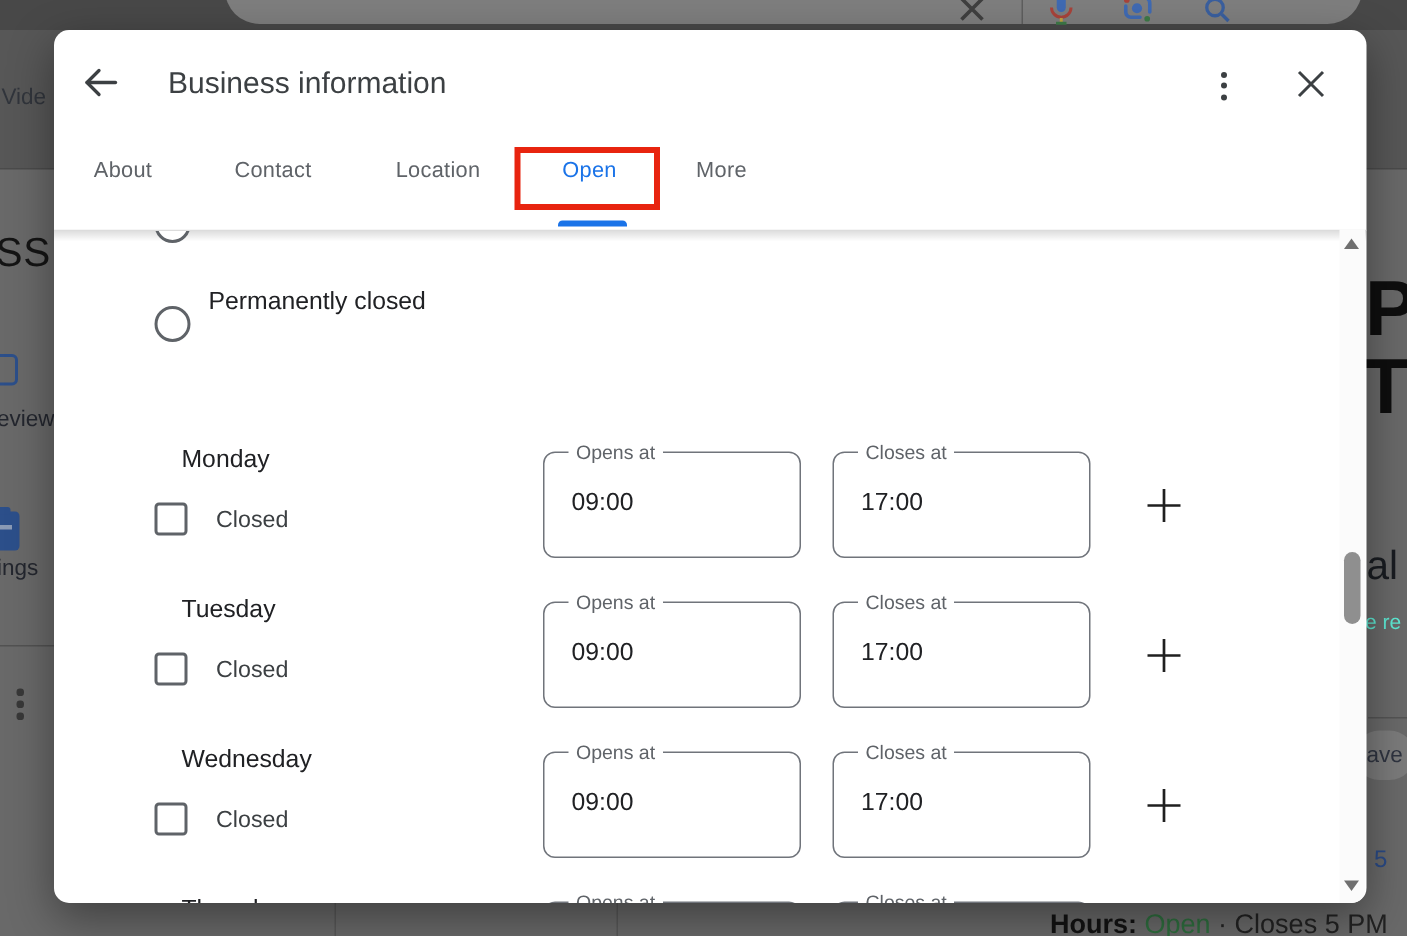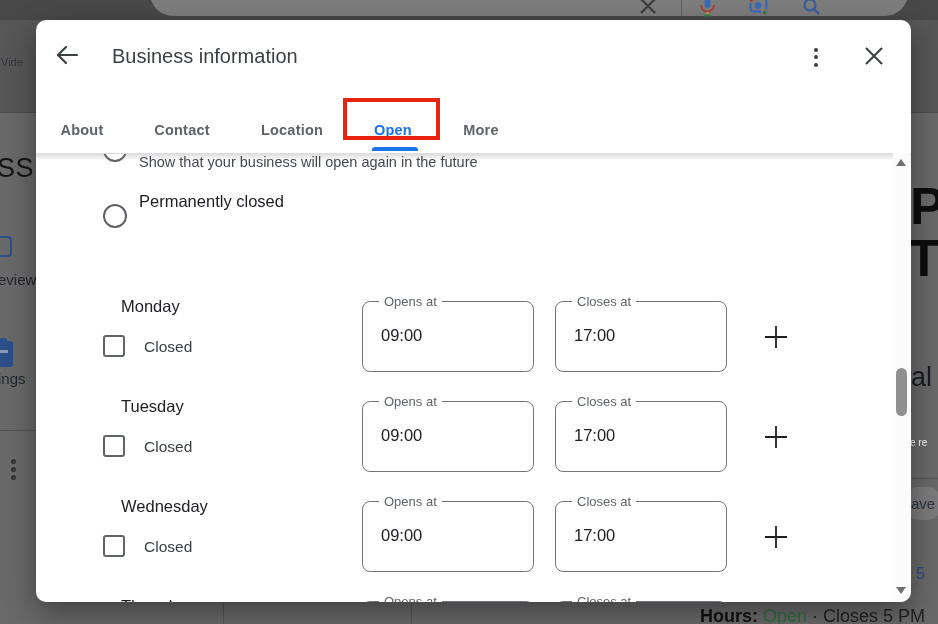--- a/index.html
+++ b/index.html
@@ -12,35 +12,35 @@
   .bg-searchpill { position:absolute; left:150px; top:-30px; width:758px; height:46px; border-radius:23px; background:#7e7e7e; }
   .bg-x-icon { position:absolute; left:638px; top:-4px; width:20px; height:20px; }
   .bg-x-icon svg { stroke:#3f3f3f; stroke-width:2.4; }
   .bg-sep { position:absolute; left:681px; top:-6px; width:1px; height:22px; background:#5e5e5e; }
   .bg-mic { position:absolute; left:699px; top:-3px; }
   .bg-lens { position:absolute; left:749px; top:-3px; }
   .bg-mag { position:absolute; left:802px; top:-3px; }
   .bg-headerband { position:absolute; left:0; top:20px; width:938px; height:92px; background:#575757; }
   .bg-divider-top { position:absolute; left:0; top:112px; width:938px; height:1px; background:rgba(0,0,0,.28); }
   .frag { position:absolute; color:#2b2f36; white-space:nowrap; }
-  .frag-vide { left:1px; top:56px; font-size:11px; color:#31353c; }
+  .frag-vide { left:1px; top:56px; font-size:15px; color:#31353c; }
   .frag-sso  { left:-3px; top:153px; font-size:27px; font-weight:400; color:#141414; letter-spacing:.5px; }
   .bg-icon-sq { position:absolute; left:-9px; top:236px; width:21px; height:21px; border:2.5px solid #2c4f8a; border-radius:4px; }
   .frag-eview { left:-2px; top:271px; font-size:15px; color:#23262e; }
   .bg-icon-clip { position:absolute; left:-7px; top:341px; width:20px; height:26px; background:#2c4f8a; border-radius:3px; }
   .bg-icon-clip::after { content:""; position:absolute; left:5px; top:-3px; width:9px; height:5px; background:#2c4f8a; border-radius:2px; }
   .bg-icon-clip::before { content:""; position:absolute; left:4px; top:9px; width:11px; height:3px; background:#8a9ab5; }
   .frag-ings { left:-2px; top:370px; font-size:15px; color:#23262e; }
   .bg-divider-left { position:absolute; left:0; top:430px; width:36px; height:1px; background:rgba(0,0,0,.22); }
   .bg-kebab-left { position:absolute; left:11px; top:459px; width:5px; height:21px; }
   .bg-kebab-left i { display:block; width:4.5px; height:4.5px; border-radius:50%; background:#383838; margin-bottom:3.5px; }
   .frag-pi { left:910px; top:176px; font-size:52px; font-weight:700; color:#0e0e0e; letter-spacing:1px; }
   .frag-ta { left:908px; top:228px; font-size:52px; font-weight:700; color:#0e0e0e; letter-spacing:1px; }
   .frag-al { left:911px; top:362px; font-size:27px; color:#191c21; }
-  .frag-ere { left:910px; top:406px; font-size:10px; color:#ffffff;margin-top:31px; }
+  .frag-ere { left:910px; top:406px; font-size:14px; color:#5eead4; }
   .frag-usin { left:910px; top:447px; font-size:14px; color:#23262e;margin-top:44px; }
   .bg-divider-right { position:absolute; left:912px; top:478px; width:26px; height:1px; background:rgba(0,0,0,.2); }
   .bg-save-pill { position:absolute; left:903px; top:487px; width:40px; height:33px; border-radius:17px; background:#7b7b7b; }
   .frag-ave { left:911px; top:495px; font-size:15px; color:#2f3440; }
   .frag-five { left:916px; top:565px; font-size:16px; color:#2a4a85; }
   .bg-bottomline { position:absolute; left:700px; top:606px; font-size:18px; white-space:nowrap; }
   .bg-bottomline .hl { font-weight:700; color:#131313; }
   .bg-bottomline .open { color:#2e6e3e; }
   .bg-bottomline .rest { color:#222; }
   .bg-vline { position:absolute; top:602px; width:1px; height:22px; background:rgba(0,0,0,.16); }
@@ -51,21 +51,21 @@
   .m-header { position:absolute; left:0; top:0; width:100%; height:72px; }
   .back-btn { position:absolute; left:18px; top:22px; width:32px; height:30px; cursor:pointer; }
   .m-title { position:absolute; left:76px; top:25px; font-size:20px; color:#3c4043; }
   .kebab-btn { position:absolute; left:768px; top:24px; width:24px; height:26px; text-align:center; cursor:pointer; }
   .kebab-btn i { display:block; width:4px; height:4px; border-radius:50%; background:#3c4043; margin:3.5px auto 0; }
   .close-btn { position:absolute; left:826px; top:24px; width:28px; height:26px; cursor:pointer; }
   .close-btn svg { stroke:#3c4043; stroke-width:2; }
 
   
   .tabbar { position:absolute; left:0; top:72px; width:100%; height:61px; }
-  .tab { position:absolute; top:30px; transform:translateX(-50%); font-size:14.5px; font-weight:700;
+  .tab { position:absolute; top:14px; transform:translateX(-50%); font-size:14.5px; font-weight:400;
          color:#5f6368; letter-spacing:.2px; cursor:pointer; white-space:nowrap; }
   .tab.active { color:#1a73e8; }
   .tab-indicator { position:absolute; left:336px; top:55px; width:46px; height:4px; background:#1a73e8; border-radius:3px 3px 0 0; }
   .annotation-box { position:absolute; left:307px; top:78px; width:97px; height:42px; border:4px solid #e8240f; z-index:5; pointer-events:none; }
 
   
   .scroll-area { position:absolute; left:0; top:133px; width:875px; height:449px; overflow:hidden;
                  border-top:1px solid #dcdcdc; border-radius:0 0 10px 10px; }
   .scroll-shadow { position:absolute; left:0; top:0; width:100%; height:7px;
                    background:linear-gradient(rgba(0,0,0,.13), rgba(0,0,0,0)); pointer-events:none; }
@@ -195,21 +195,20 @@
     <span class="tab active" style="left:357px;">Open</span>
     <span class="tab" style="left:445px;">More</span>
     <div class="tab-indicator"></div>
   </div>
   <div class="annotation-box"></div>
 
   <div class="scroll-area">
     <div class="scroll-shadow"></div>
 
     <div class="radio radio1"></div>
-    <div class="opt-desc opt1-desc">Show that your business will open again in the future</div>
 
     <div class="radio radio2"></div>
     <div class="opt2-title">Permanently closed</div>
 
     <div class="day-name" style="top:143px;">Monday</div>
     <div class="checkbox" style="top:181px;"></div>
     <div class="closed-label" style="top:184px;">Closed</div>
     <div class="tfield" style="left:326px; top:147px;">
       <span class="flabel">Opens at</span>
       <span class="fvalue">09:00</span>

